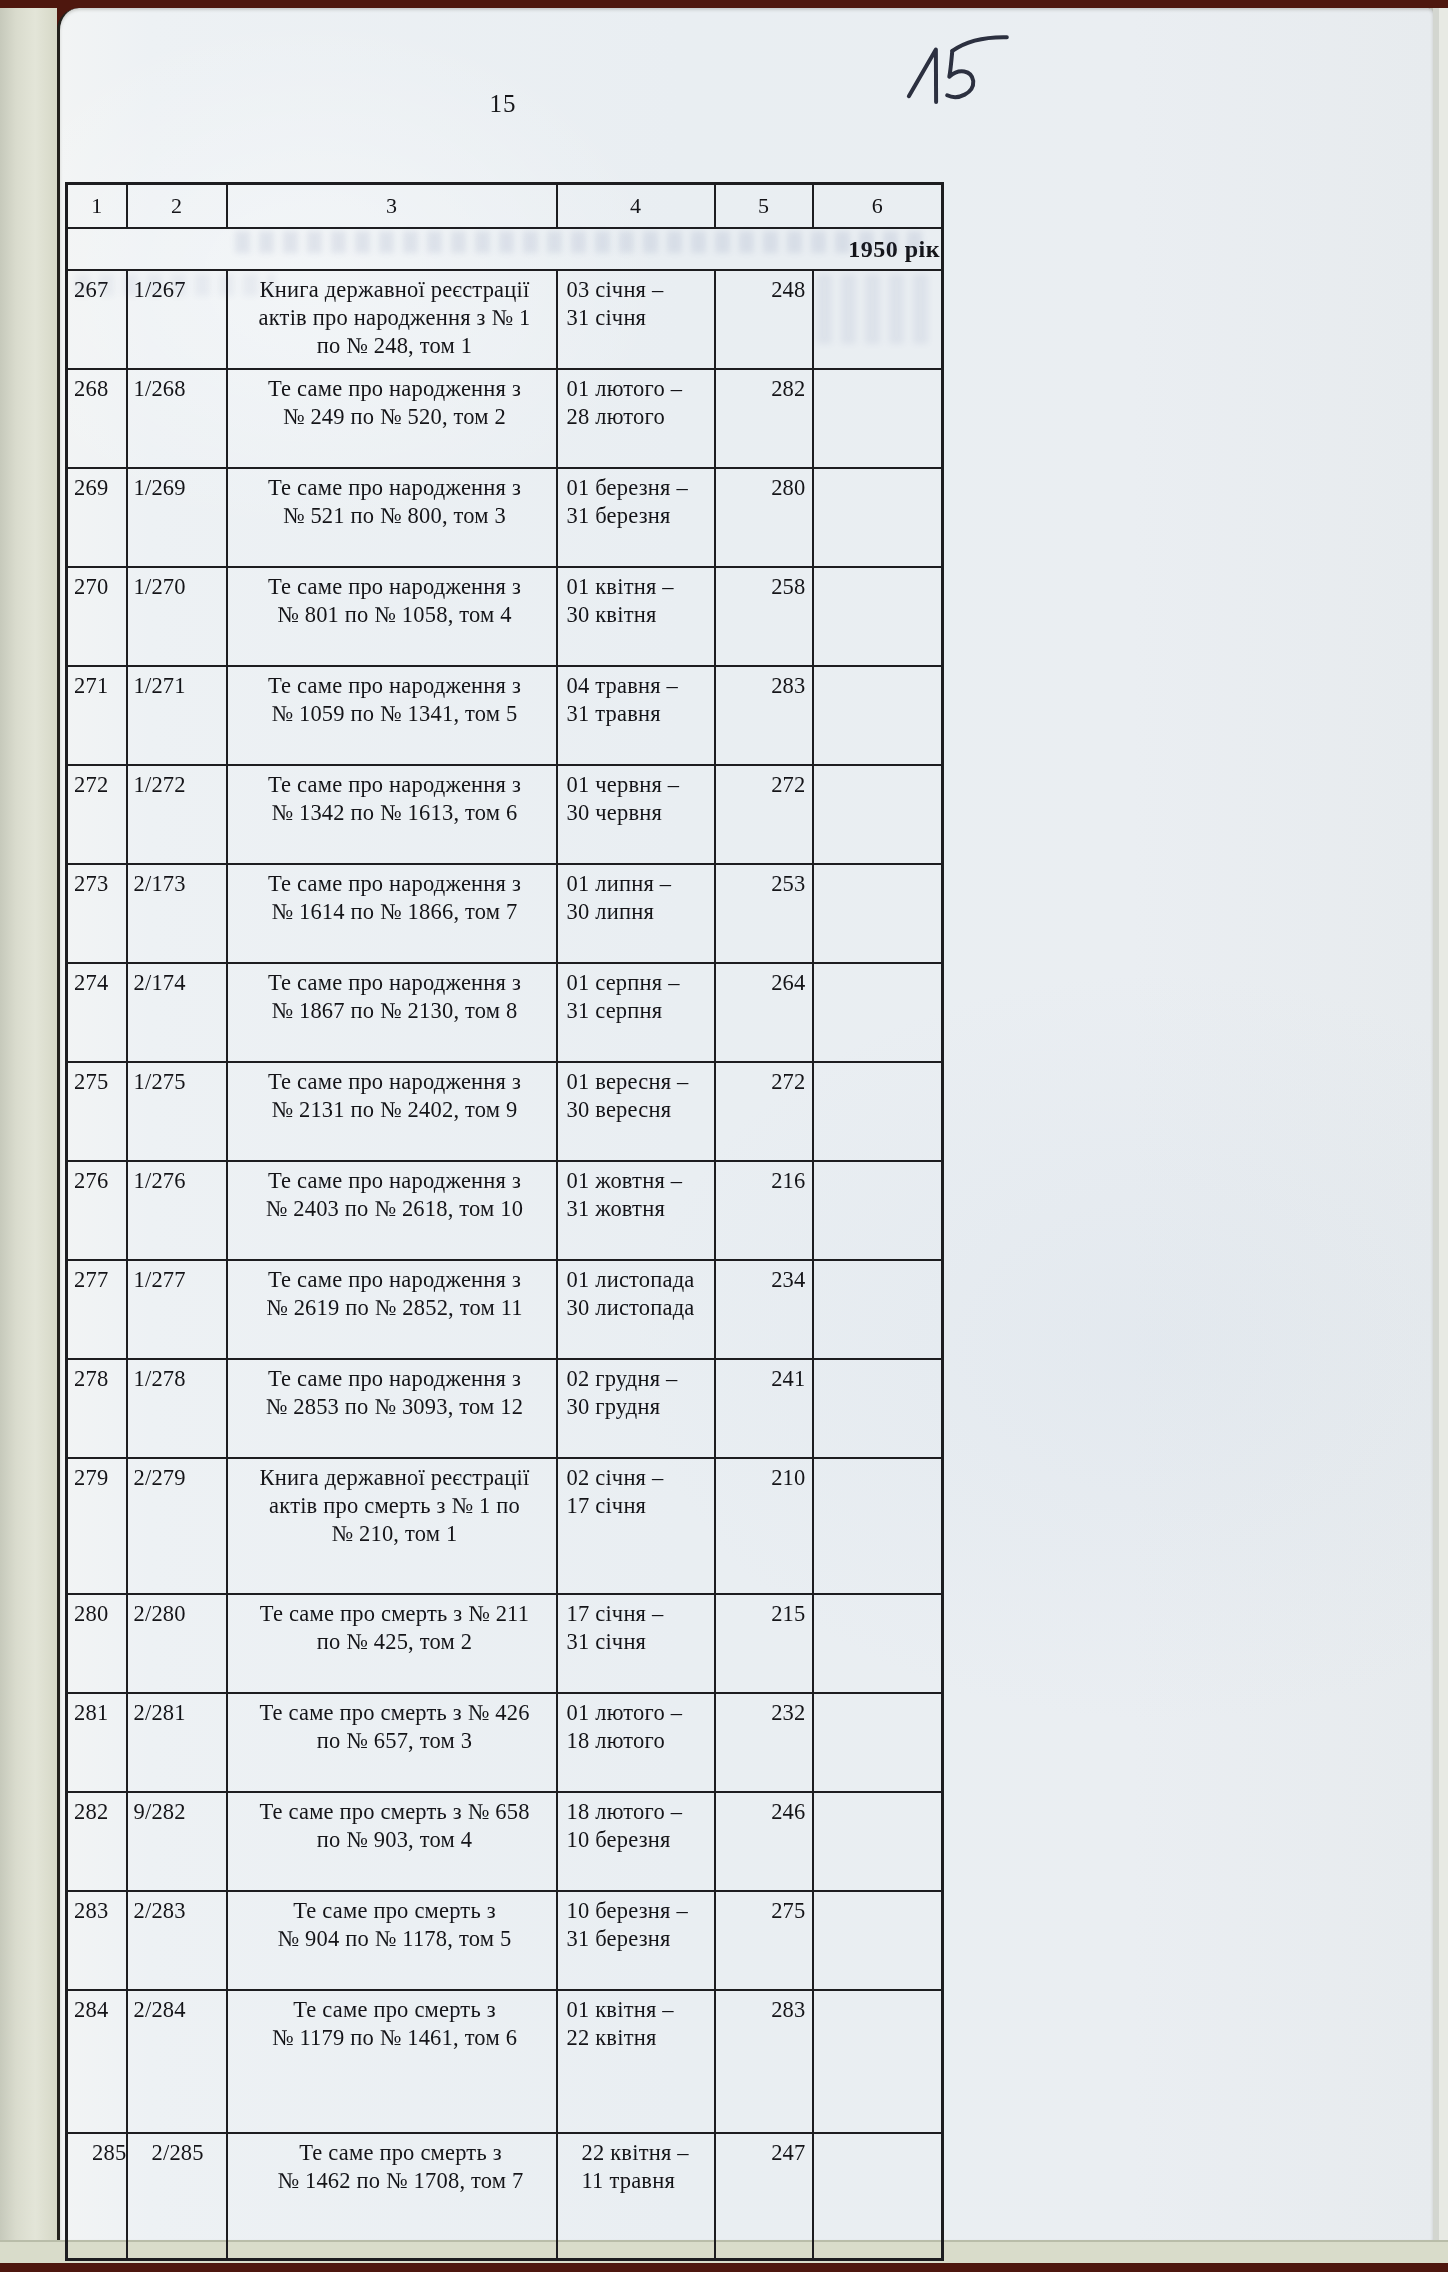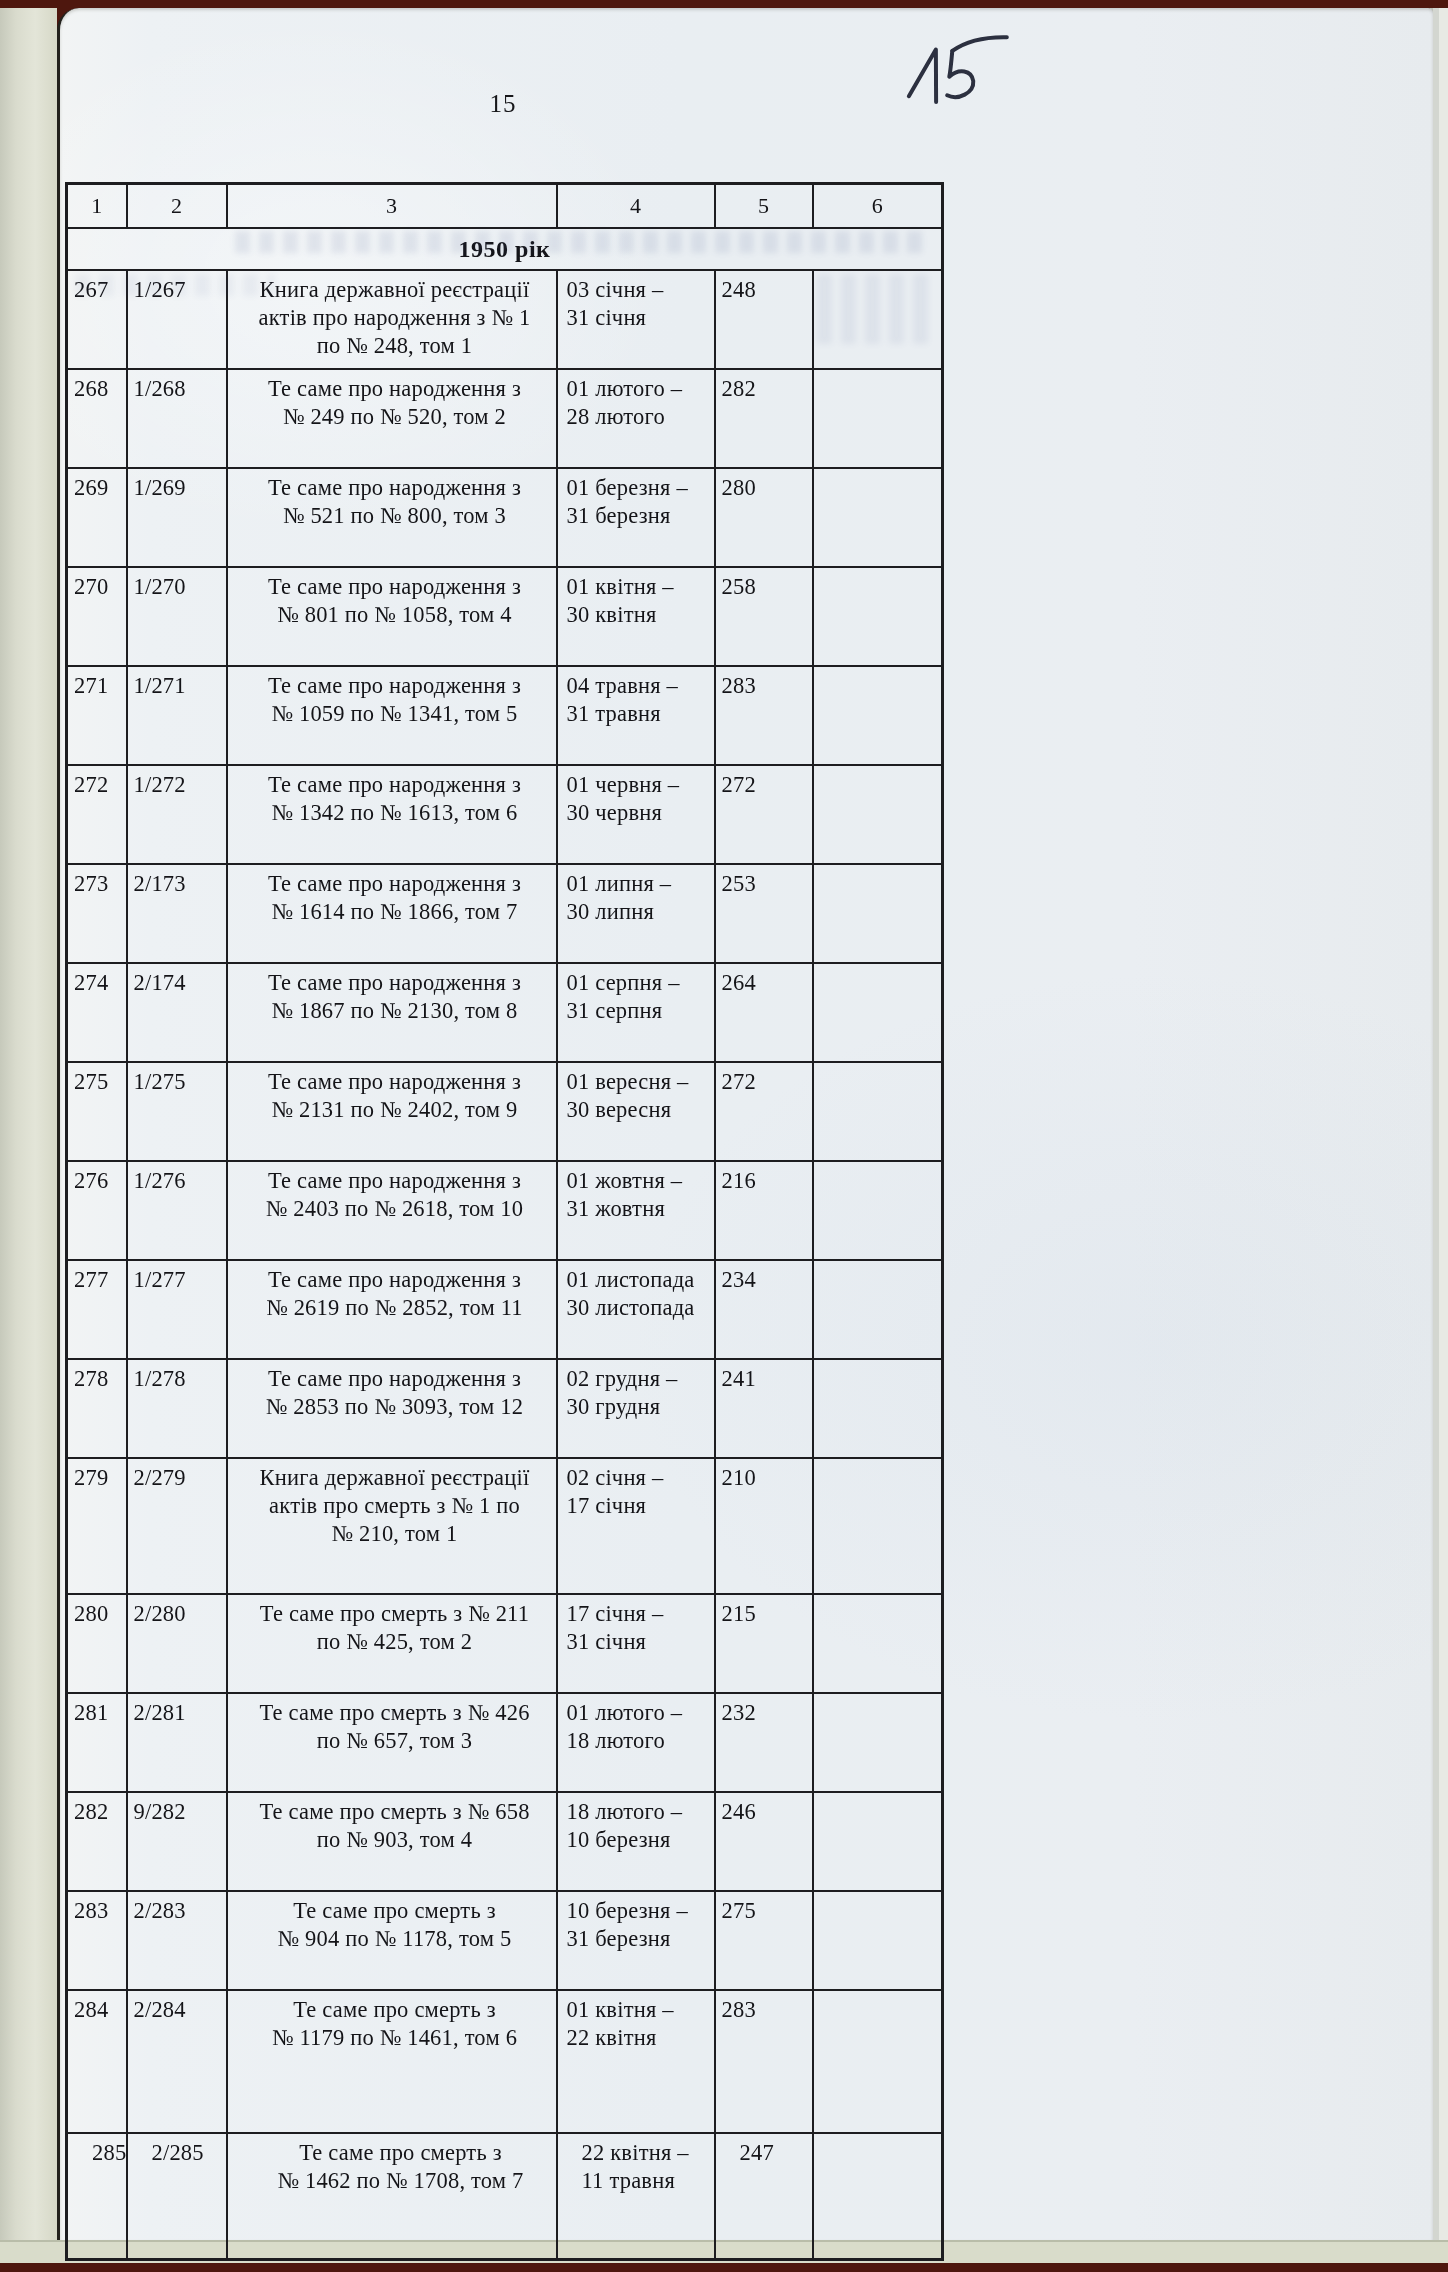--- a/index.html
+++ b/index.html
@@ -48,32 +48,32 @@
   table{
     table-layout:fixed;border-collapse:collapse;width:876px;
     border:3px solid #1d1d20;
     color:#141418;
   }
   th,td{border:2px solid #1d1d20;overflow:hidden;}
   thead th{
     height:40px;font-weight:normal;font-size:22px;text-align:center;vertical-align:middle;
   }
   .year-cell{
-    height:38px;font-weight:bold;font-size:24px;text-align:center;vertical-align:middle;
+    height:38px;font-weight:bold;font-size:24px;text-align:right;vertical-align:middle;
     letter-spacing:0.5px;
   }
   tbody td{
     vertical-align:top;font-size:22.5px;line-height:28px;
     padding:5px 6px 4px 6px;white-space:pre-line;height:88px;
     letter-spacing:0.2px;
   }
   tbody td.c-n,tbody td.c-code{text-align:left;}
   tbody td.c-desc{padding-left:12px;text-align:center;}
   tbody td.c-dates{padding-left:9px;margin-top:41px;}
-  tbody td.c-count{text-align:left;}
+  tbody td.c-count{text-align:right;}
   tbody tr:nth-child(13) td{height:125px;}
   tbody tr:nth-child(18) td{height:132px;}
   tbody tr:nth-child(19) td{height:115px;padding-left:24px;}
   
   .ghost{
     position:absolute;pointer-events:none;opacity:0.10;filter:blur(3px);
     background:repeating-linear-gradient(90deg,#3d4f86 0 15px,transparent 15px 24px);
   }
   .ghost-a{left:170px;top:49px;width:690px;height:22px;}
   .ghost-b{left:752px;top:92px;width:116px;height:70px;opacity:0.07;}

